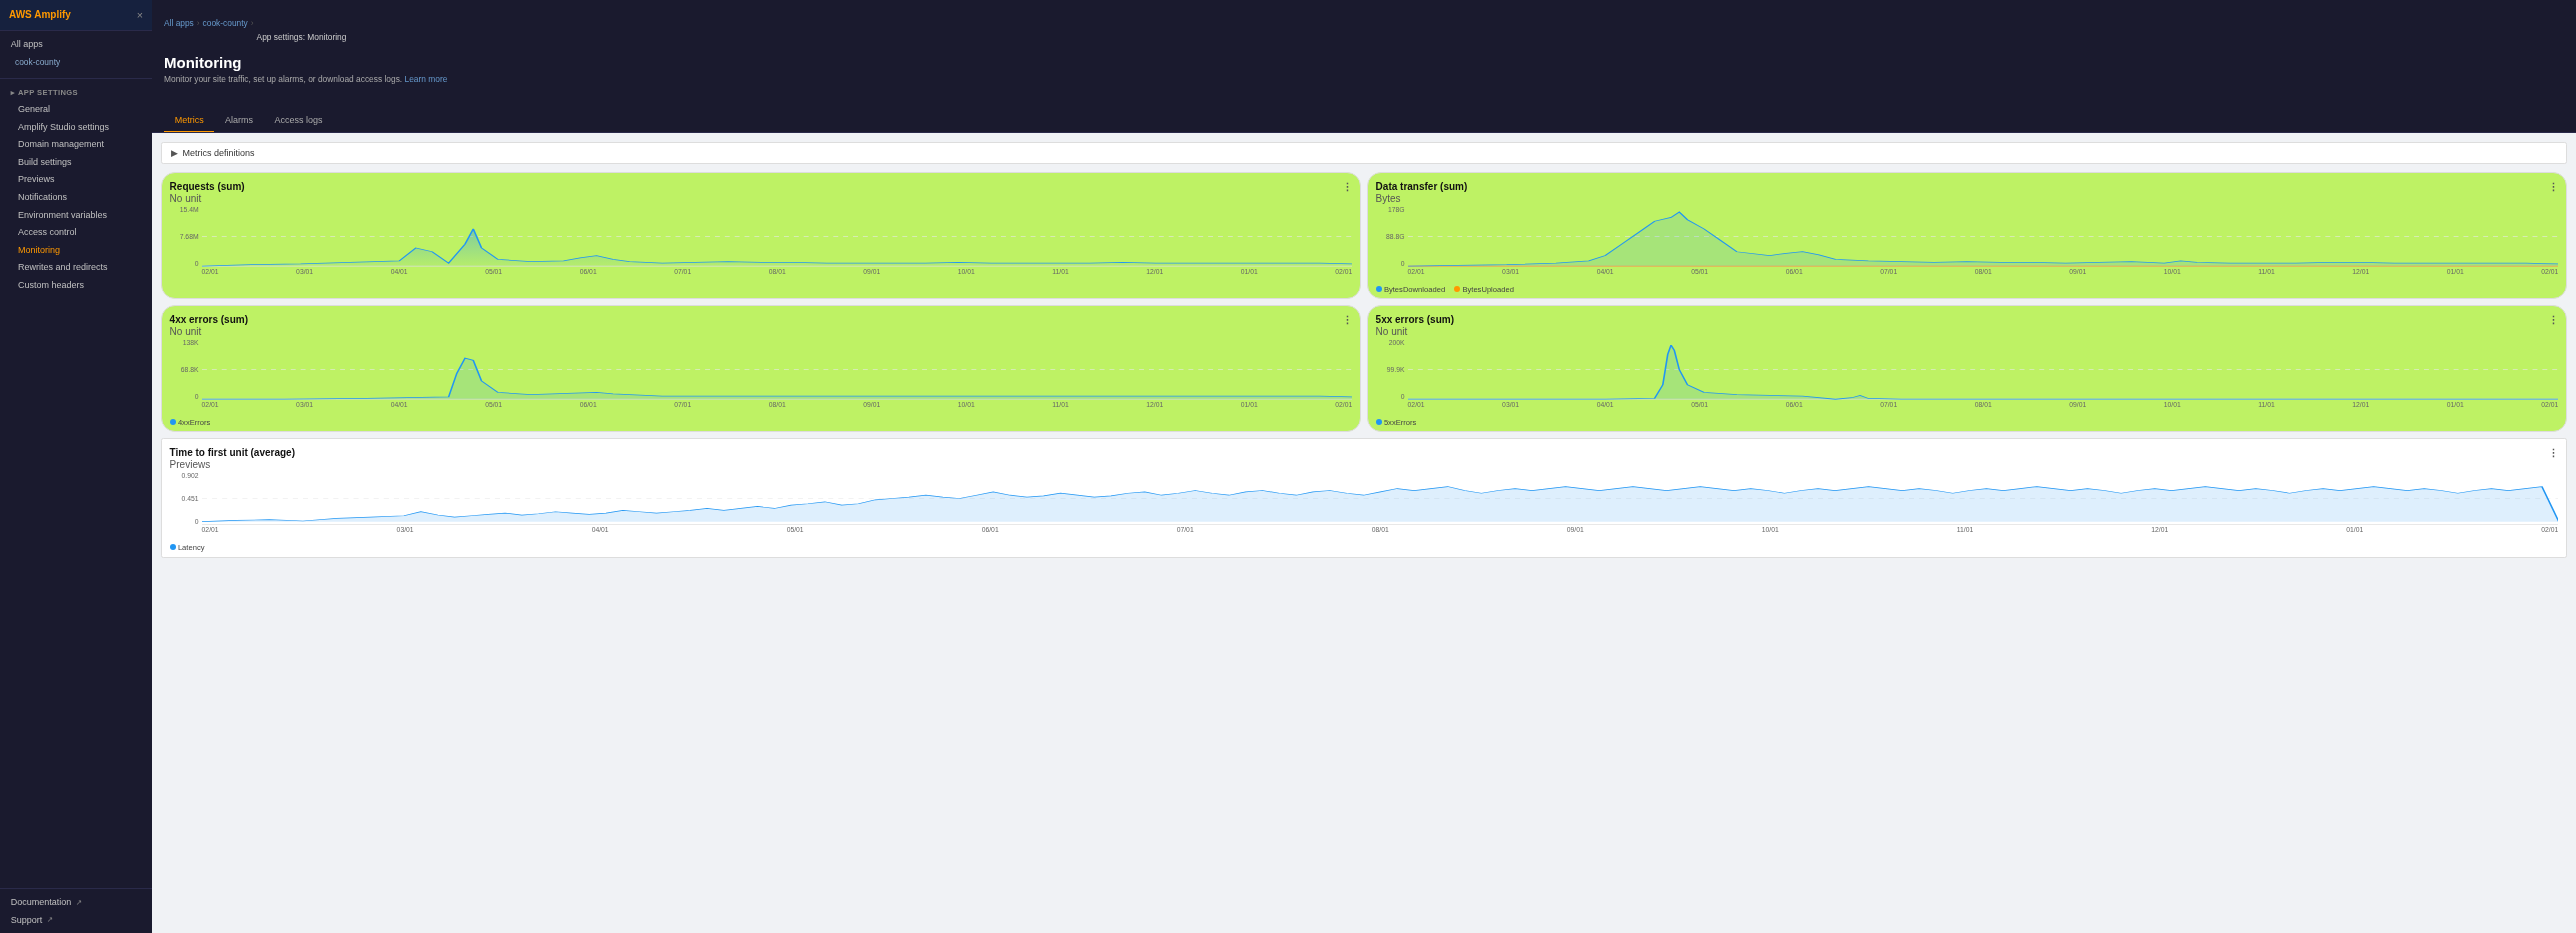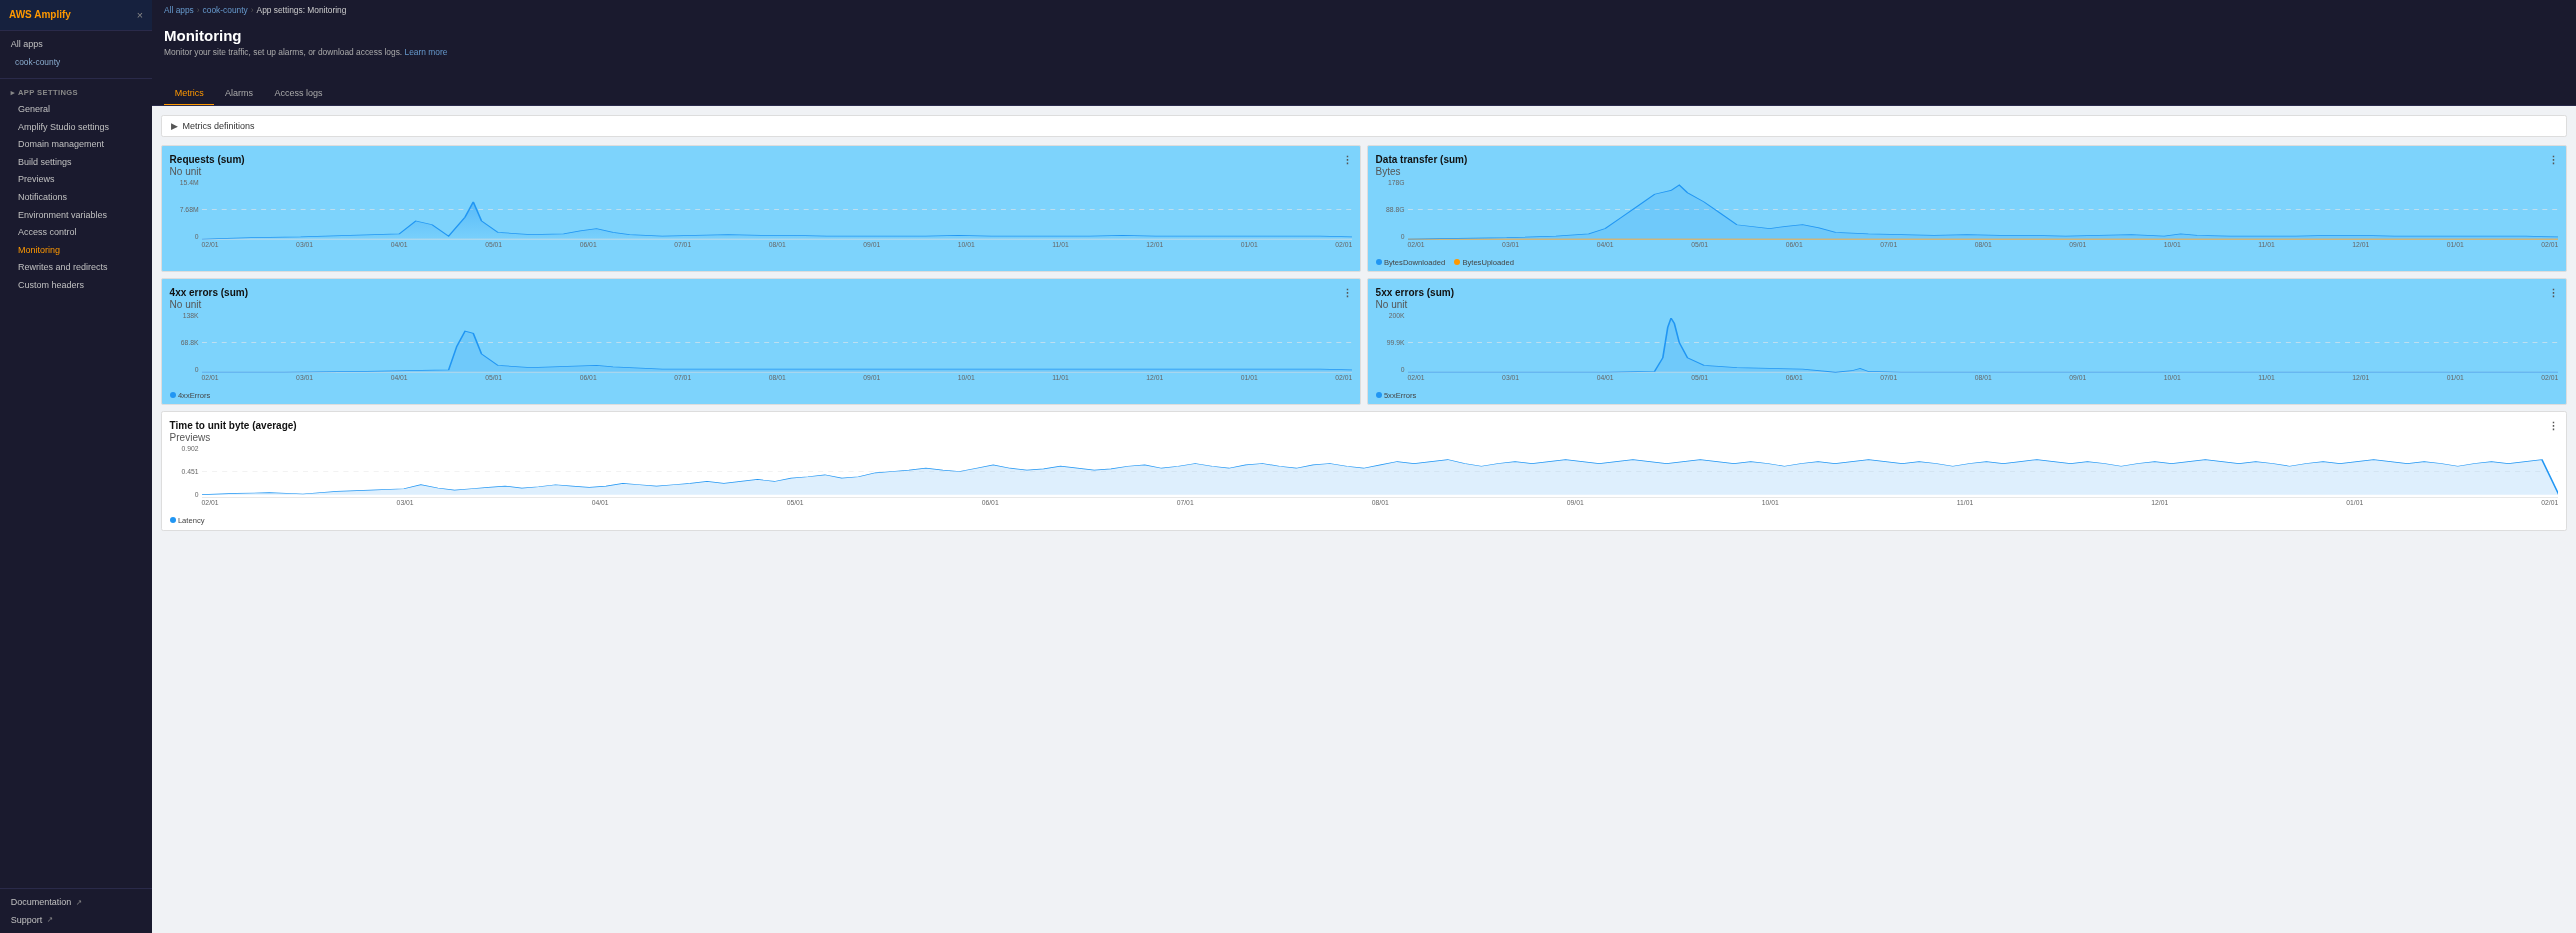--- a/index.html
+++ b/index.html
@@ -20,21 +20,21 @@
     .sidebar-bottom { margin-top: auto; border-top: 0.8px solid #2a2a4a; padding: 4.6px 0; }
     .external-icon { font-size: 7.6px; color: #888; }
 
     
     #main { flex: 1; display: flex; flex-direction: column; overflow: hidden; background: #fafafa; color: #111; }
 
     
     #top-bar { background: #1a1a2e; color: #ccc; padding: 4.6px 12px; font-size: 8.4px; display: flex; align-items: center; gap: 3px; }
     #top-bar .crumb { color: #6699cc; cursor: pointer; }
     #top-bar .sep { color: #555; }
-    #top-bar .current { color: #ccc; }
+    #top-bar .current { color: #ccc; margin-top: 27px; }
 
     #page-header { background: #1a1a2e; padding: 7.6px 12px 0; border-bottom: 0.8px solid #2a2a4a; }
     #page-title { font-size: 15px; font-weight: bold; color: #fff; margin-bottom: 3px; }
     #page-subtitle { font-size: 8.4px; color: #aaa; margin-bottom: 25px; }
     #page-subtitle a { color: #6699cc; text-decoration: none; }
     .tabs { display: flex; gap: 0; }
     .tab { padding: 6px 10.7px; cursor: pointer; color: #aaa; font-size: 9px; border-bottom: 1.5px solid transparent; }
     .tab.active { color: #ff9900; border-bottom: 1.5px solid #ff9900; }
 
     
@@ -46,21 +46,21 @@
 
     
     .date-toolbar { display: flex; align-items: center; justify-content: flex-end; gap: 4.6px; margin-bottom: 6px; }
     .date-range-box { background: #fff; border: 0.8px solid #aaa; border-radius: 2.3px; padding: 3px 6px; font-size: 8.4px; color: #333; display: flex; align-items: center; gap: 4.6px; }
     .date-range-box .arrow { color: #555; font-size: 7.6px; }
     .toolbar-btn { background: #fff; border: 0.8px solid #aaa; border-radius: 2.3px; padding: 3px 5.3px; cursor: pointer; font-size: 9px; color: #444; }
     .add-dashboard-btn { background: #fff; border: 0.8px solid #aaa; border-radius: 2.3px; padding: 3px 7.6px; cursor: pointer; font-size: 8.4px; color: #333; }
 
     
     .charts-grid-top { display: grid; grid-template-columns: 1fr 1fr; gap: 6px; margin-bottom: 6px; }
-    .chart-card { background: #7dd3fc; border: 0.8px solid #ddd; border-radius: 2px; padding: 7.6px 7.6px 4.6px; }
+    .chart-card { background: #bef264; border: 0.8px solid #ddd; border-radius: 14px; padding: 7.6px 7.6px 4.6px; }
     .chart-title { font-size: 10px; font-weight: 600; color: #111; margin-bottom: 1.5px; display: flex; justify-content: space-between; align-items: flex-start; }
     .chart-title .menu-icon { color: #555; cursor: pointer; }
     .chart-unit { font-size: 10px; color: #555; margin-bottom: 1.5px; }
     .chart-area { width: 100%; height: 76px; position: relative; margin-top: 1.5px; }
     .chart-legend { display: flex; gap: 9px; margin-top: 3px; }
     .legend-item { display: flex; align-items: center; gap: 2.3px; font-size: 7.6px; color: #444; }
     .legend-dot { width: 6px; height: 6px; border-radius: 50%; }
     .legend-dot.blue { background: #2196F3; }
     .legend-dot.orange { background: #FF9800; }
 
@@ -353,21 +353,21 @@
           <div class="legend-item">
             <div class="legend-dot blue"></div>
             <span>5xxErrors</span>
           </div>
         </div>
       </div>
     </div>
 
     <div class="full-width-card">
       <div class="chart-title">
-        <span>Time to unit byte (average)</span>
+        <span>Time to first unit (average)</span>
         <span class="menu-icon">⋮</span>
       </div>
       <div class="chart-unit">Previews</div>
       <div class="chart-area" style="height:68px;">
         <div class="chart-y-labels">
           <span class="y-label">0.902</span>
           <span class="y-label">0.451</span>
           <span class="y-label">0</span>
         </div>
         <div class="chart-inner">

